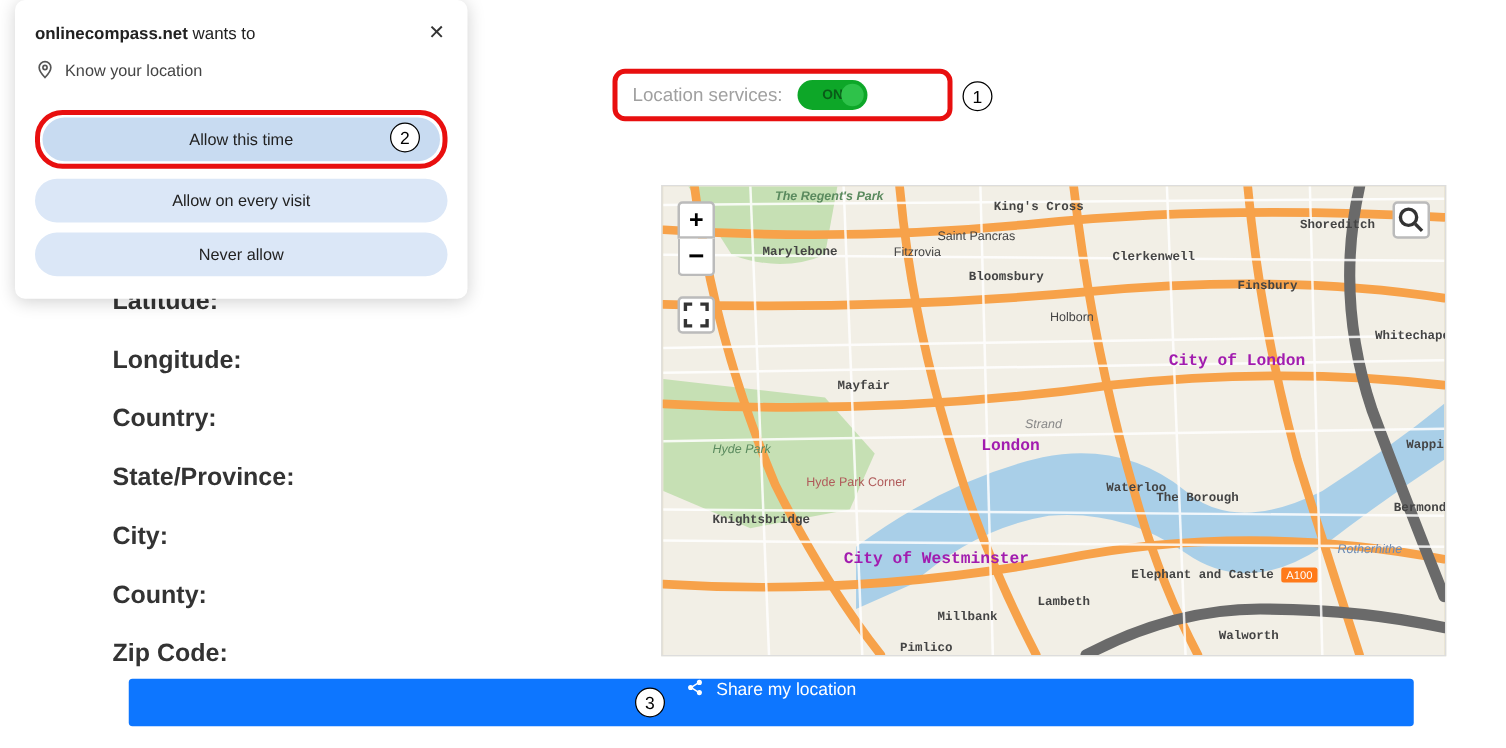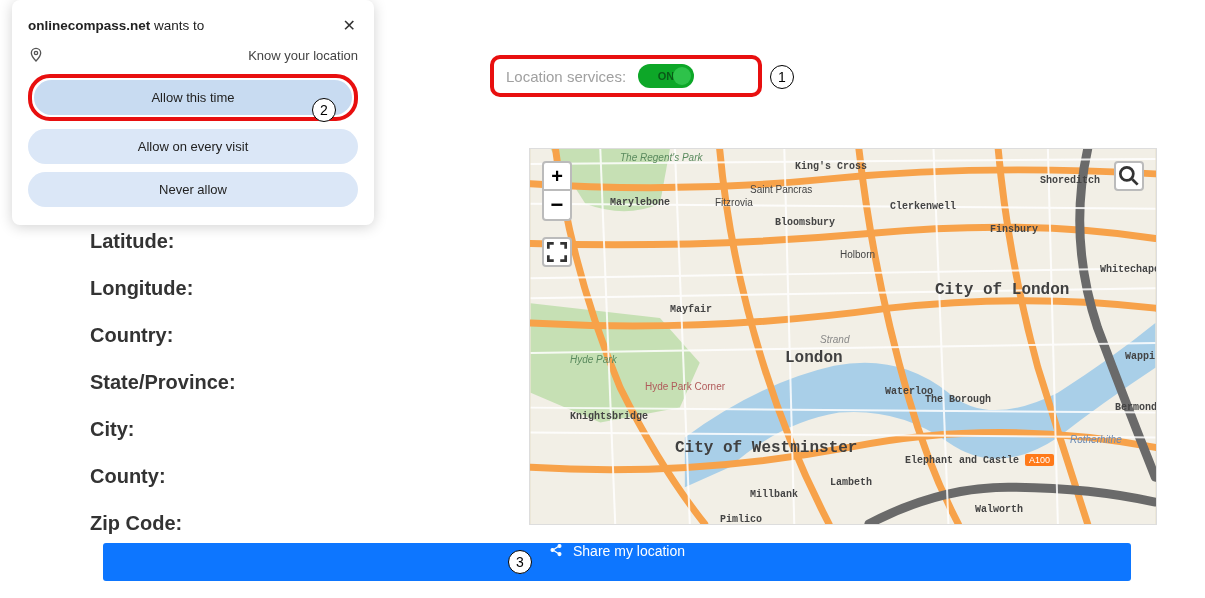--- a/index.html
+++ b/index.html
@@ -4,21 +4,21 @@
 <style>
 * { margin: 0; padding: 0; box-sizing: border-box; }
 body { font-family: -apple-system, BlinkMacSystemFont, "Segoe UI", Arial, sans-serif; background: #fff; width: 1205px; height: 598px; position: relative; overflow: hidden; }
 
 
 .perm-dialog { position: absolute; top: 0; left: 12px; width: 362px; background: #fff; border-radius: 8px; box-shadow: 0 2px 14px rgba(0,0,0,0.18); padding: 14px 16px 18px 16px; z-index: 30; }
 .perm-head { display: flex; justify-content: space-between; align-items: center; margin-bottom: 10px; }
 .perm-title { font-size: 13.5px; color: #222; }
 .perm-title strong { font-weight: 700; }
 .perm-close { font-size: 16px; color: #333; background: none; border: none; cursor: pointer; padding: 2px; }
-.perm-row { display: flex; align-items: center; gap: 8px; margin-bottom: 11px; justify-content: space-between; }
+.perm-row { display: flex; align-items: center; gap: 8px; margin-bottom: 24px; }
 .perm-row .loc-icon { width: 16px; height: 16px; }
 .perm-row span { font-size: 13px; color: #444; }
 .perm-btn { width: 100%; border: none; border-radius: 18px; padding: 10px 0; margin-top: 8px; font-size: 13px; cursor: pointer; background: #dbe7f7; color: #222; }
 .perm-btn.first { margin-top: 2px; background: #c8dbf1; }
 .perm-btn-wrap-hl { border: 4px solid #e80f0f; border-radius: 22px; padding: 2px; margin-top: 2px; }
 .perm-btn-wrap-hl .perm-btn { margin-top: 0; }
 
 
 .anno { position: absolute; width: 24px; height: 24px; border: 1.5px solid #000; border-radius: 50%; display: flex; align-items: center; justify-content: center; font-size: 14px; background: #fff; z-index: 50; }
 
@@ -35,21 +35,21 @@
 
 .map { position: absolute; top: 148px; left: 529px; width: 628px; height: 377px; background: #e8e2d0; overflow: hidden; border: 1px solid #ddd; }
 .map svg { width: 100%; height: 100%; display: block; }
 .map-ctrl { position: absolute; background: #fff; border: 2px solid #bbb; border-radius: 4px; cursor: pointer; display: flex; align-items: center; justify-content: center; }
 .zin { top: 12px; left: 12px; width: 30px; height: 30px; font-size: 20px; font-weight: 700; }
 .zout { top: 42px; left: 12px; width: 30px; height: 30px; font-size: 22px; font-weight: 700; border-top: none; border-radius: 0 0 4px 4px; }
 .zin { border-radius: 4px 4px 0 0; }
 .fs { top: 88px; left: 12px; width: 30px; height: 30px; }
 .srch { top: 12px; right: 12px; width: 30px; height: 30px; }
 .map-label { position: absolute; font-size: 10px; color: #444; white-space: nowrap; pointer-events: none; }
-.map-label.big { font-size: 16px; color: #404040; }
+.map-label.big { font-size: 13px; color: #a21caf; }
 .map-label.park { color: #5a8a5e; font-style: italic; }
 .map-label.bold { font-weight: 600; font-family: Liberation Mono, monospace; }
 .road-badge { position: absolute; background: #ff7a1a; color: #fff; font-size: 9px; padding: 1px 4px; border-radius: 2px; }
 
 
 .share-btn { position: absolute; top: 543px; left: 103px; width: 1028px; height: 38px; background: #0d76ff; color: #fff; border: none; border-radius: 3px; font-size: 14px; display: flex; justify-content: center; gap: 10px; cursor: pointer; }
 .share-icon { width: 14px; height: 14px; }
 </style>
 </head>
 <body>
@@ -130,21 +130,21 @@
         <path d="M145 0 L160 377"></path>
         <path d="M255 0 L265 377"></path>
         <path d="M405 0 L420 377"></path>
         <path d="M520 0 L530 377"></path>
       <path d="M0 15 L628 10"></path>
         <path d="M0 150 L628 140"></path>
         <path d="M0 285 L628 290"></path>
     </g>
   </svg>
 
-  <div class="map-label park" style="top:3px; left:90px;">The Regent's Park</div>
+  <div class="map-label park" style="top:3px; left:90px;font-weight:bold;">The Regent's Park</div>
   <div class="map-label bold" style="top:12px; left:265px;">King's Cross</div>
   <div class="map-label bold" style="top:26px; left:510px;">Shoreditch</div>
   <div class="map-label" style="top:35px; left:220px;">Saint Pancras</div>
   <div class="map-label bold" style="top:48px; left:80px;">Marylebone</div>
   <div class="map-label" style="top:48px; left:185px;">Fitzrovia</div>
   <div class="map-label bold" style="top:68px; left:245px;">Bloomsbury</div>
   <div class="map-label bold" style="top:52px; left:360px;">Clerkenwell</div>
   <div class="map-label bold" style="top:75px; left:460px;">Finsbury</div>
   <div class="map-label" style="top:100px; left:310px;">Holborn</div>
   <div class="map-label bold" style="top:115px; left:570px;">Whitechapel</div>

